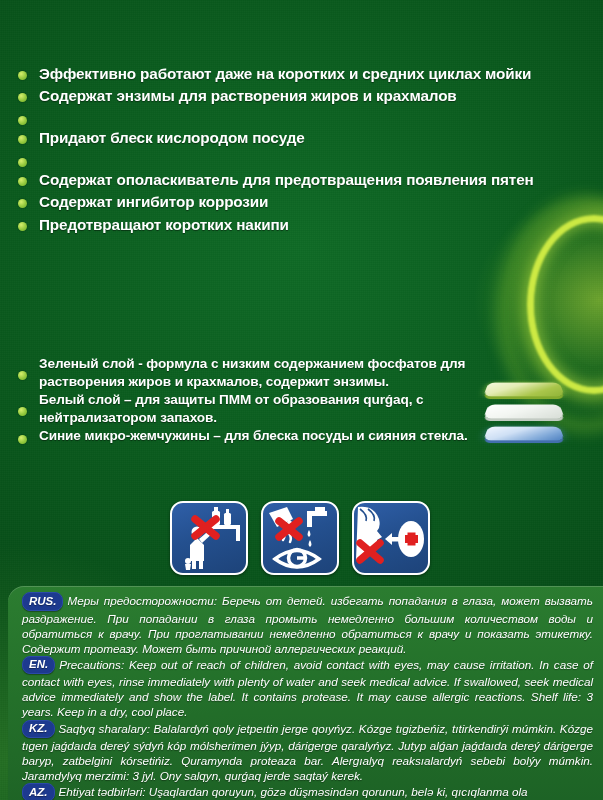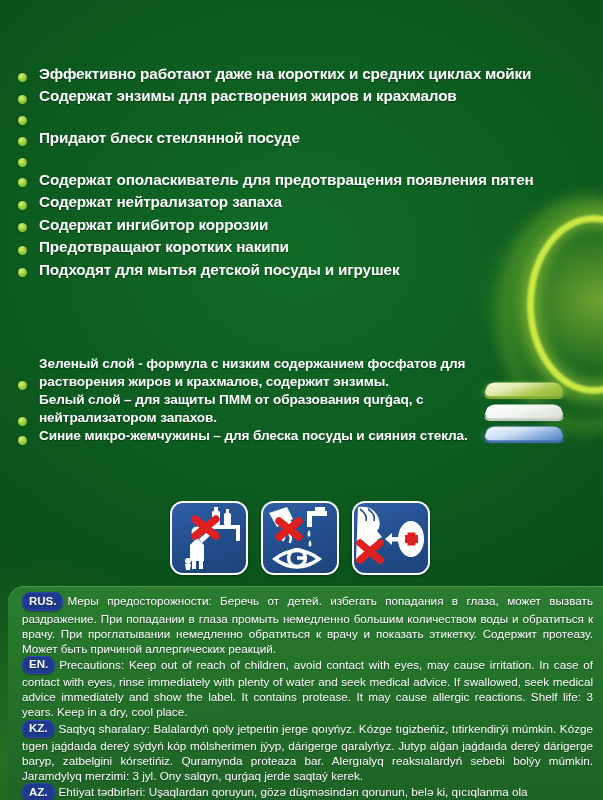--- a/index.html
+++ b/index.html
@@ -35,34 +35,34 @@
   }
   .glow-arc2{
     position:absolute;right:-72px;top:195px;width:150px;height:210px;
     border-radius:50%;
     border:14px solid rgba(150,205,50,0.30);
     filter:blur(7px);
   }
 
   
   .features{position:absolute;left:18px;top:64px;width:575px;}
-  .feat-row{display:flex;align-items:center;margin-bottom:3.4px;}
+  .feat-row{display:flex;align-items:flex-start;margin-bottom:3.4px;}
   .bullet{
     flex:0 0 auto;width:9px;height:9px;border-radius:50%;
     background:radial-gradient(circle at 35% 32%, #d6ef6e 0%, #93c83d 55%, #6fae2a 100%);
     margin:7px 12px 0 0;box-shadow:0 0 2px rgba(0,0,0,.35);
   }
   .feat-txt{
     color:#ffffff;font-weight:bold;font-size:15.3px;line-height:19px;
     letter-spacing:-0.15px;
     text-shadow:0 1px 1px rgba(0,0,0,.45);
   }
 
   .layers{position:absolute;left:18px;top:355px;width:470px;}
-  .layer-row{display:flex;align-items:flex-end;margin-bottom:1px;}
+  .layer-row{display:flex;align-items:center;margin-bottom:1px;}
   .layer-row .bullet{margin-top:6px;}
   .layer-txt{
     color:#ffffff;font-weight:bold;font-size:13.6px;line-height:17.6px;
     letter-spacing:-0.1px;text-shadow:0 1px 1px rgba(0,0,0,.45);
   }
 
   
   .tablet{position:absolute;left:478px;top:372px;width:96px;height:96px;}
   .tablet .lyr{position:absolute;left:8px;width:76px;height:26px;border-radius:7px/9px;
      transform:perspective(160px) rotateX(58deg);}
@@ -82,21 +82,21 @@
     box-shadow:0 1px 3px rgba(0,0,0,.45);
   }
   .warn svg{position:absolute;left:0;top:0;}
 
   
   .panel{
     position:absolute;left:8px;top:586px;width:595px;height:214px;
     background:linear-gradient(180deg, rgba(46,128,50,0.92) 0%, rgba(38,116,44,0.94) 40%, rgba(30,100,38,0.95) 100%);
     border-top-left-radius:16px;
     box-shadow:inset 0 1px 0 rgba(255,255,255,.18);
-    padding:6px 10px 12px 14px;box-sizing:border-box;
+    padding:6px 10px 12px 14px;box-sizing:border-box;font-style:italic;
   }
   .lang-block{
     color:#ffffff;font-size:11.7px;line-height:15.1px;
     text-align:justify;text-shadow:0 1px 1px rgba(0,0,0,.4);
     margin-bottom:0px;
   }
   .badge{
     display:inline-block;background:#1d3a8f;color:#ffffff;
     font-weight:bold;font-size:11.5px;line-height:13px;
     padding:1.5px 6px 2px 6px;border-radius:8px;margin-right:4px;
@@ -119,44 +119,36 @@
     </div>
     <div class="feat-row">
       <span class="bullet"></span>
       <span class="feat-txt">Содержат энзимы для растворения жиров и крахмалов</span>
     </div>
     <div class="feat-row">
       <span class="bullet"></span>
     </div>
     <div class="feat-row">
       <span class="bullet"></span>
-      <span class="feat-txt">Придают блеск стеклянной посуде</span>
+      <span class="feat-txt">Придают блеск кислородом посуде</span>
     </div>
     <div class="feat-row">
       <span class="bullet"></span>
     </div>
     <div class="feat-row">
       <span class="bullet"></span>
       <span class="feat-txt">Содержат ополаскиватель для предотвращения появления пятен</span>
     </div>
     <div class="feat-row">
       <span class="bullet"></span>
-      <span class="feat-txt">Содержат нейтрализатор запаха</span>
-    </div>
-    <div class="feat-row">
-      <span class="bullet"></span>
       <span class="feat-txt">Содержат ингибитор коррозии</span>
     </div>
     <div class="feat-row">
       <span class="bullet"></span>
       <span class="feat-txt">Предотвращают коротких накипи</span>
-    </div>
-    <div class="feat-row">
-      <span class="bullet"></span>
-      <span class="feat-txt">Подходят для мытья детской посуды и игрушек</span>
     </div>
   </div>
 
   <div class="layers">
     <div class="layer-row">
       <span class="bullet"></span>
       <span class="layer-txt">Зеленый слой  - формула с низким содержанием фосфатов для растворения жиров и крахмалов, содержит энзимы.</span>
     </div>
     <div class="layer-row">
       <span class="bullet"></span>

